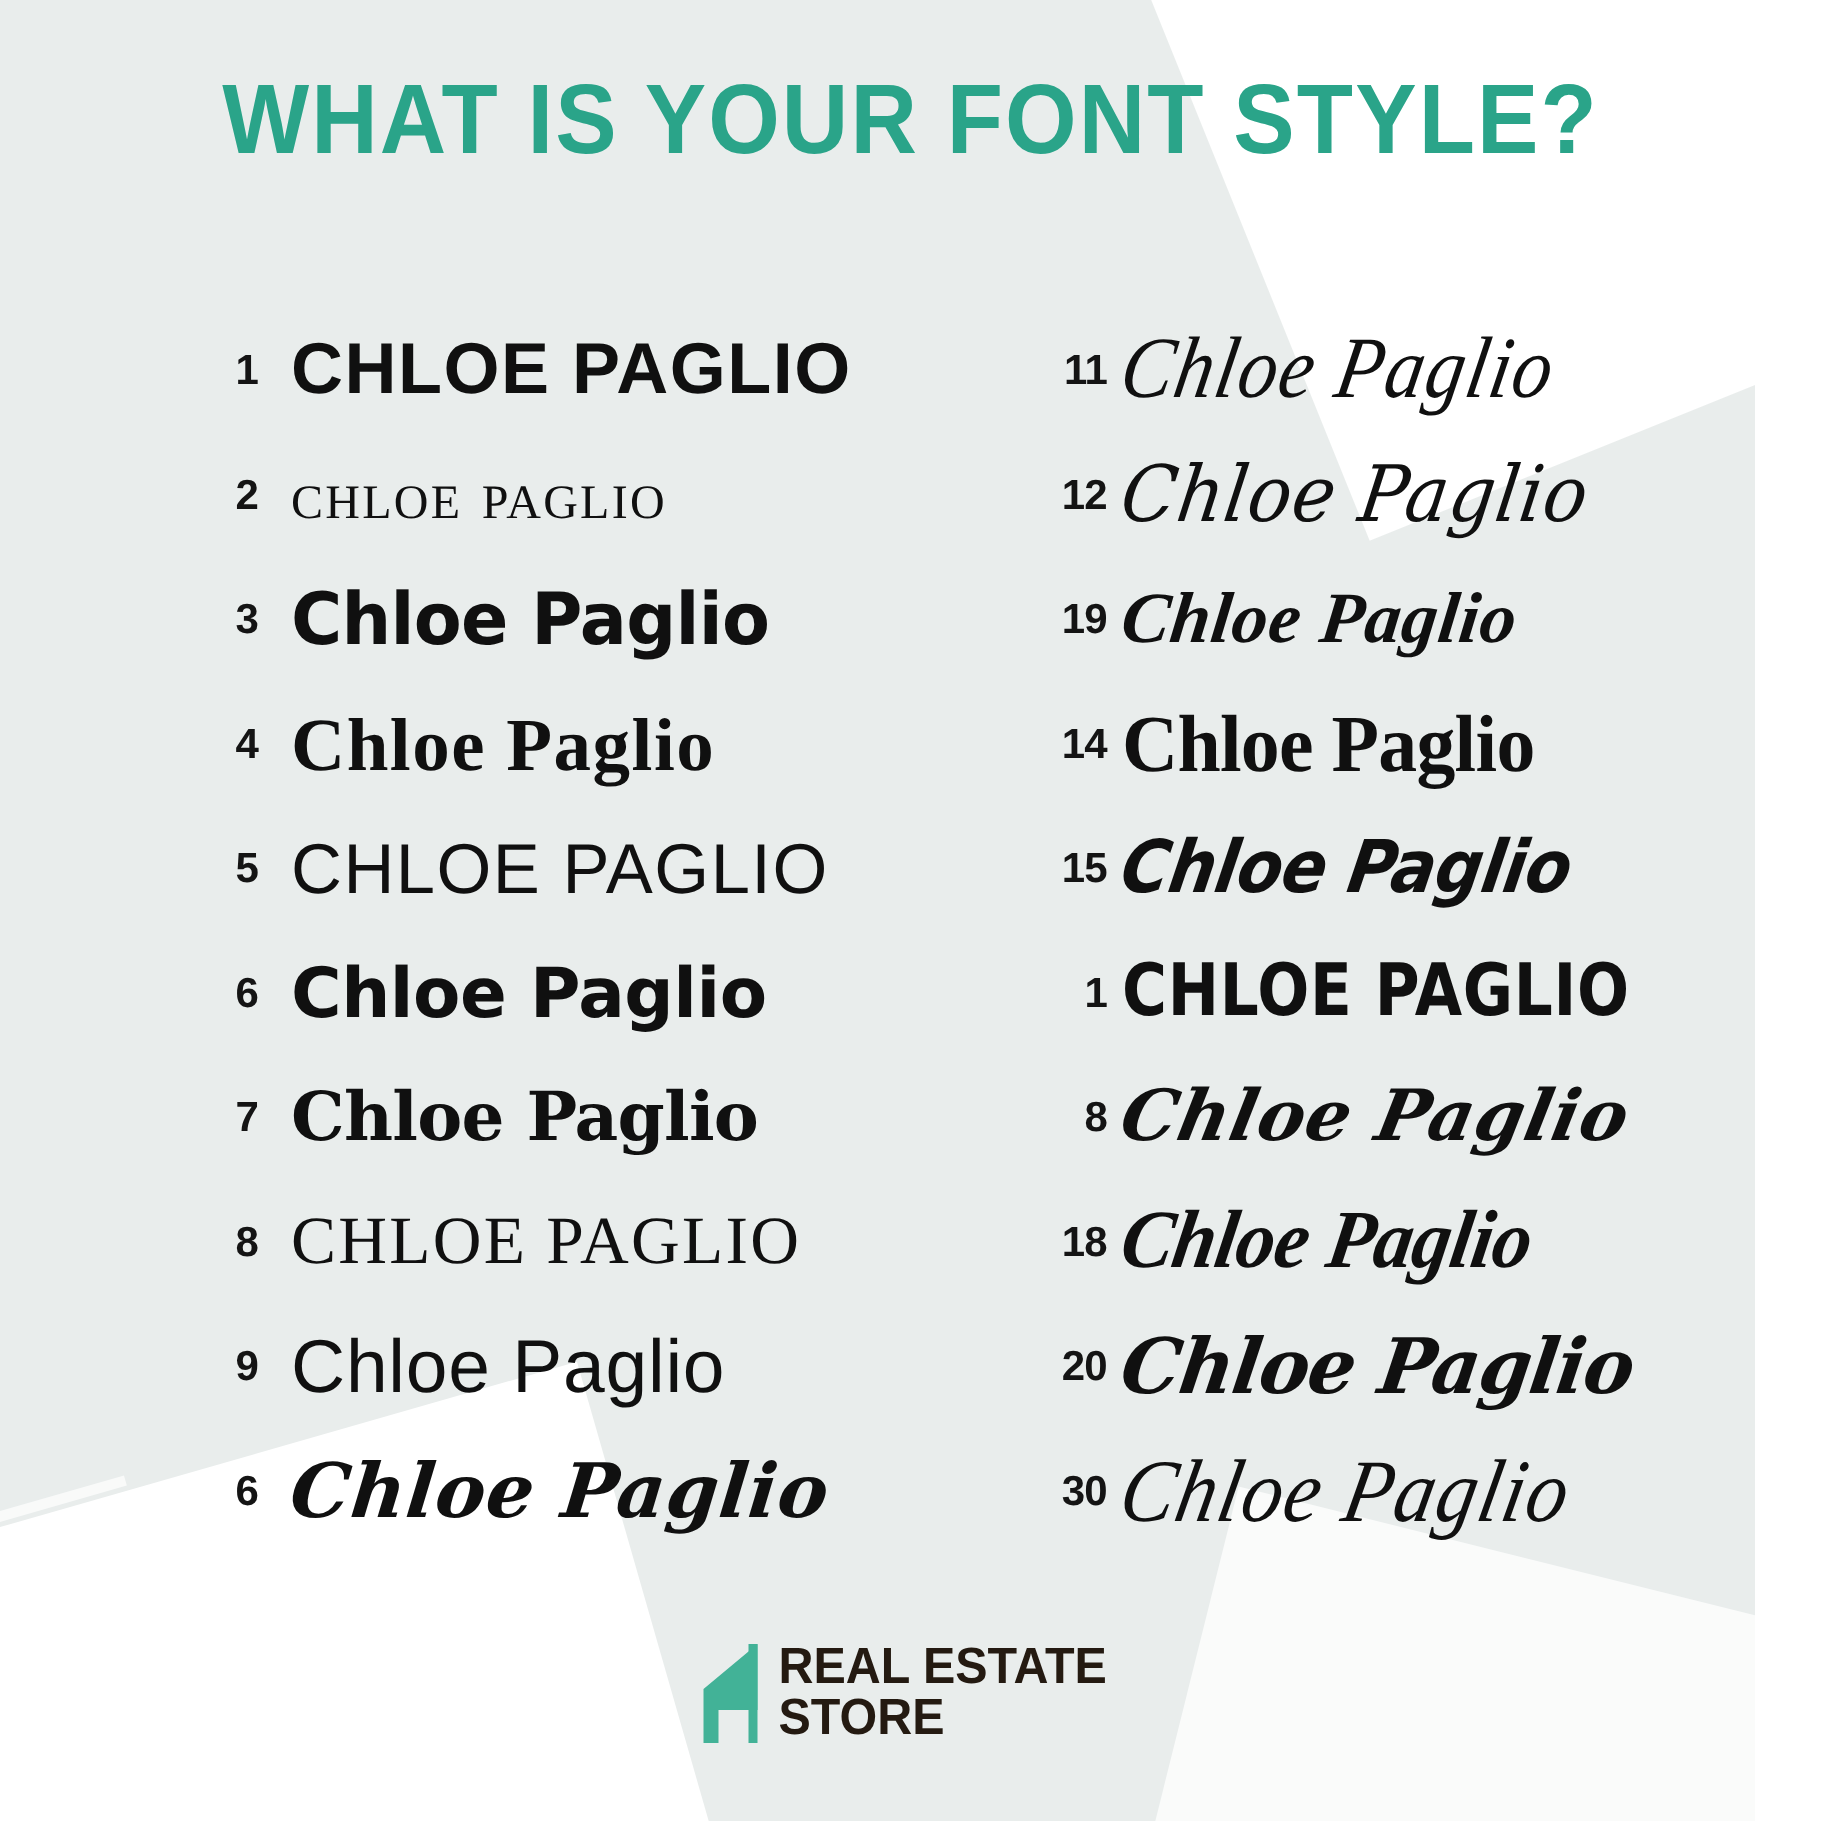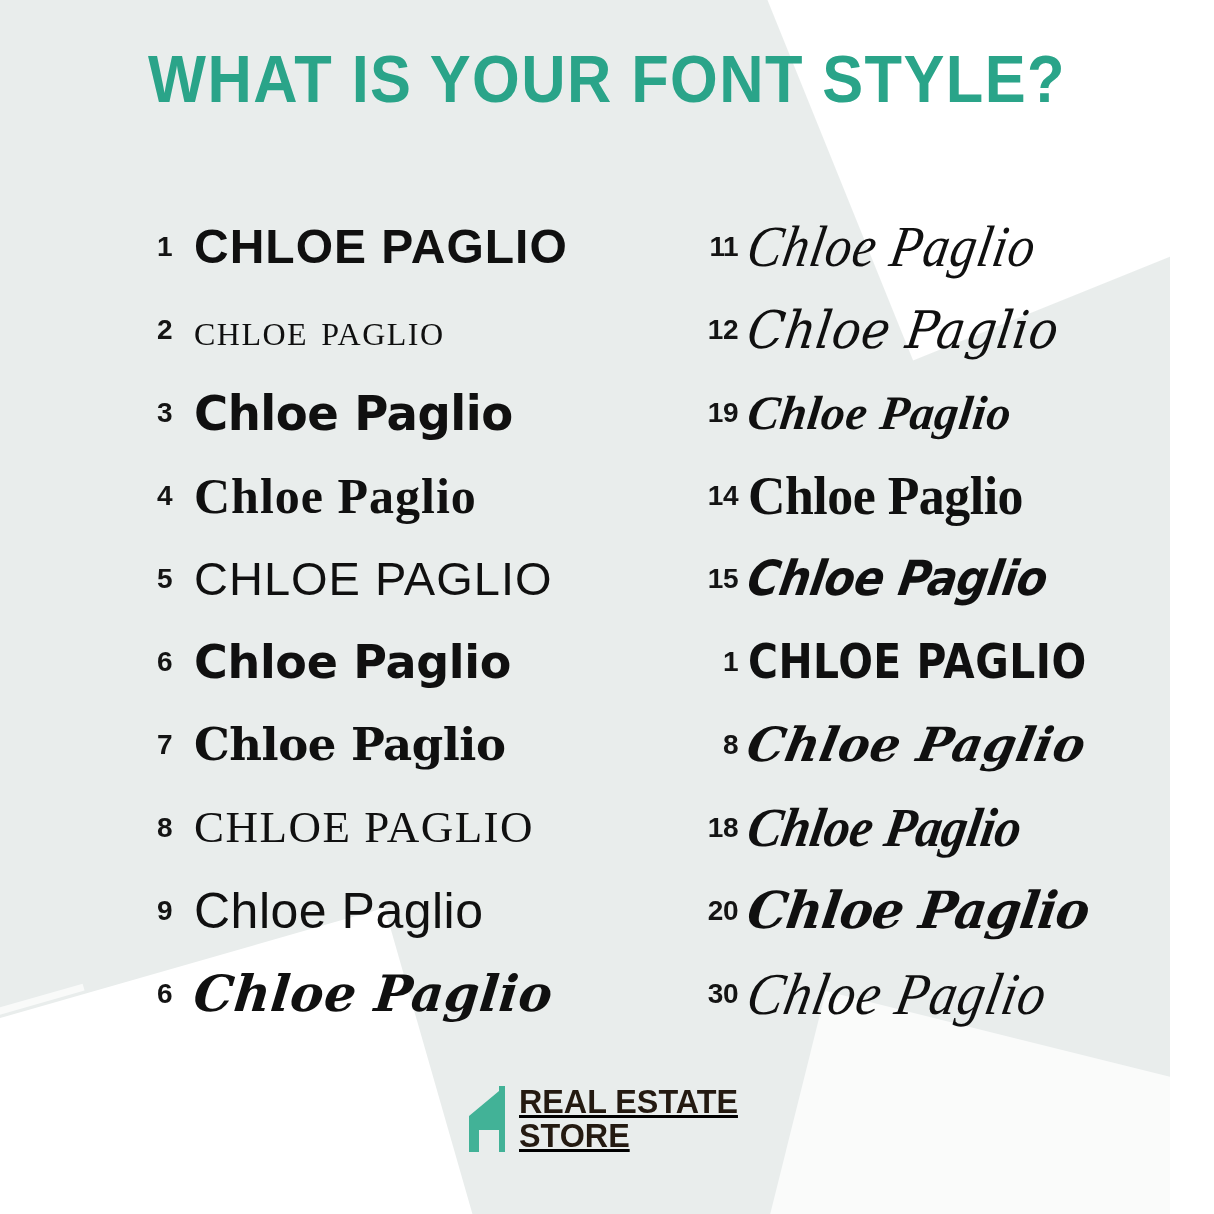--- a/index.html
+++ b/index.html
@@ -341,26 +341,25 @@
     letter-spacing: 1px;
     transform: skewX(-11deg) scaleY(1.1);
     transform-origin: left center;
     display: inline-block;
   }
 
   
   #logo {
     position: absolute;
     left: 0;
-    bottom: 62px;
+    bottom: 52px;
     width: 1214px;
     display: flex;
     justify-content: center;
     align-items: center;
-    text-decoration: underline;
   }
   .logo-inner {
     display: flex;
     align-items: center;
     gap: 10px;
   }
   .logo-mark {
     width: 44px;
     height: 66px;
     flex: 0 0 auto;

